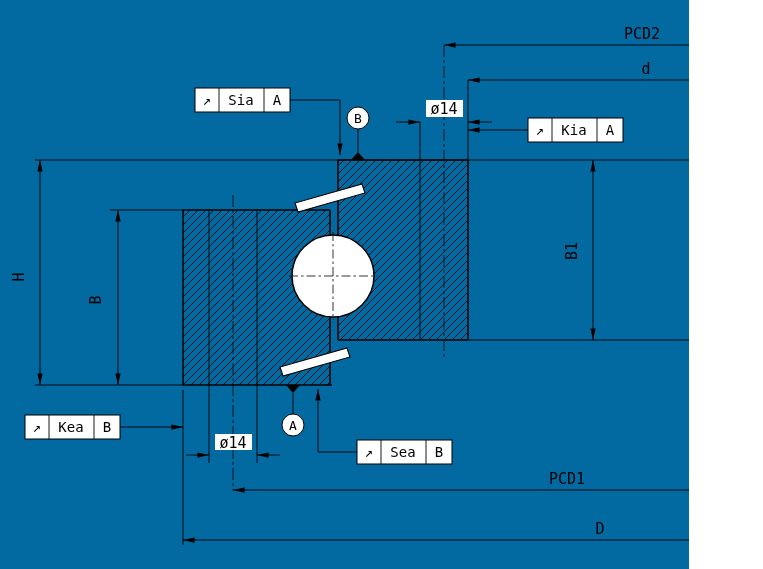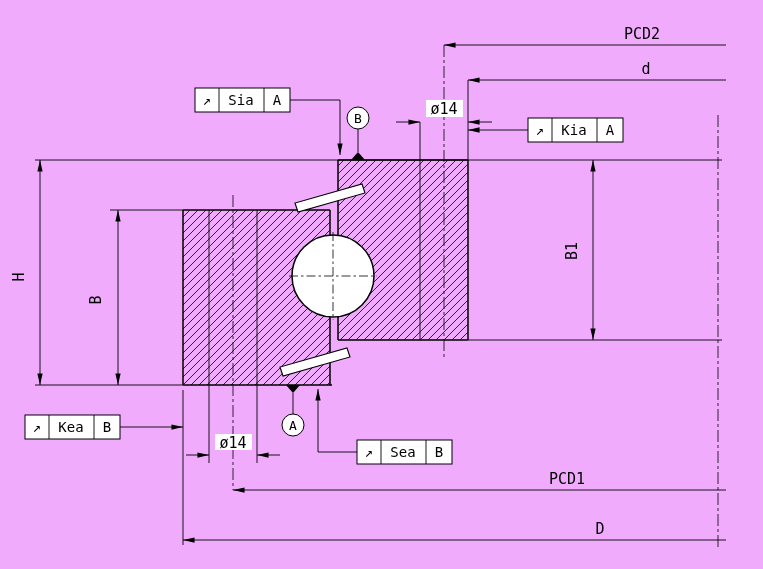--- a/index.html
+++ b/index.html
@@ -1,19 +1,19 @@
 <!DOCTYPE html>
 <html><head>
 <meta charset="utf-8">
 <style>
   html,body{margin:0;padding:0;background:#ffffff;}
   .stage{
     position:relative;
-    width:763px;height:569px;
-    background:#f0abfc;
+    width:689px;height:569px;
+    background:#0369a1;
     font-family:"DejaVu Sans Mono", monospace;
     overflow:hidden;
   }
   svg{display:block;}
   svg text{
     font-family:"DejaVu Sans Mono", monospace;
     fill:#000;
   }
   .lbl{font-size:15px;}
   .fcf-txt{font-size:14px;}

